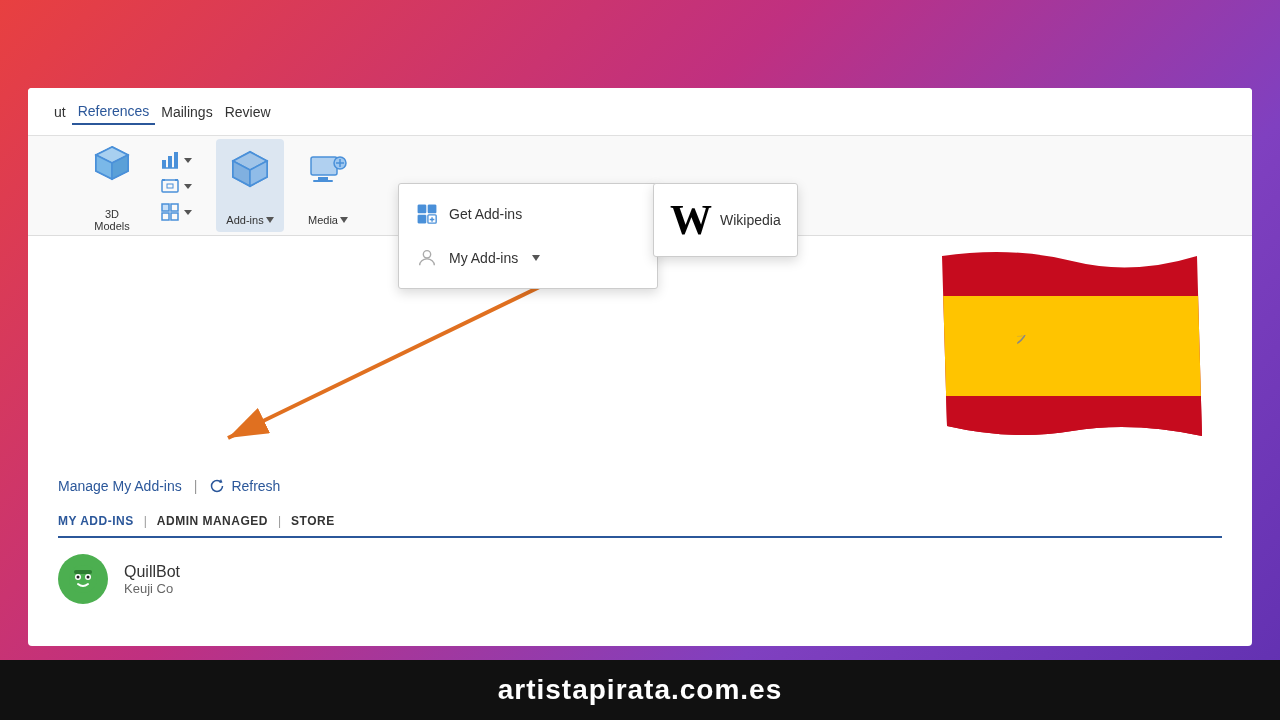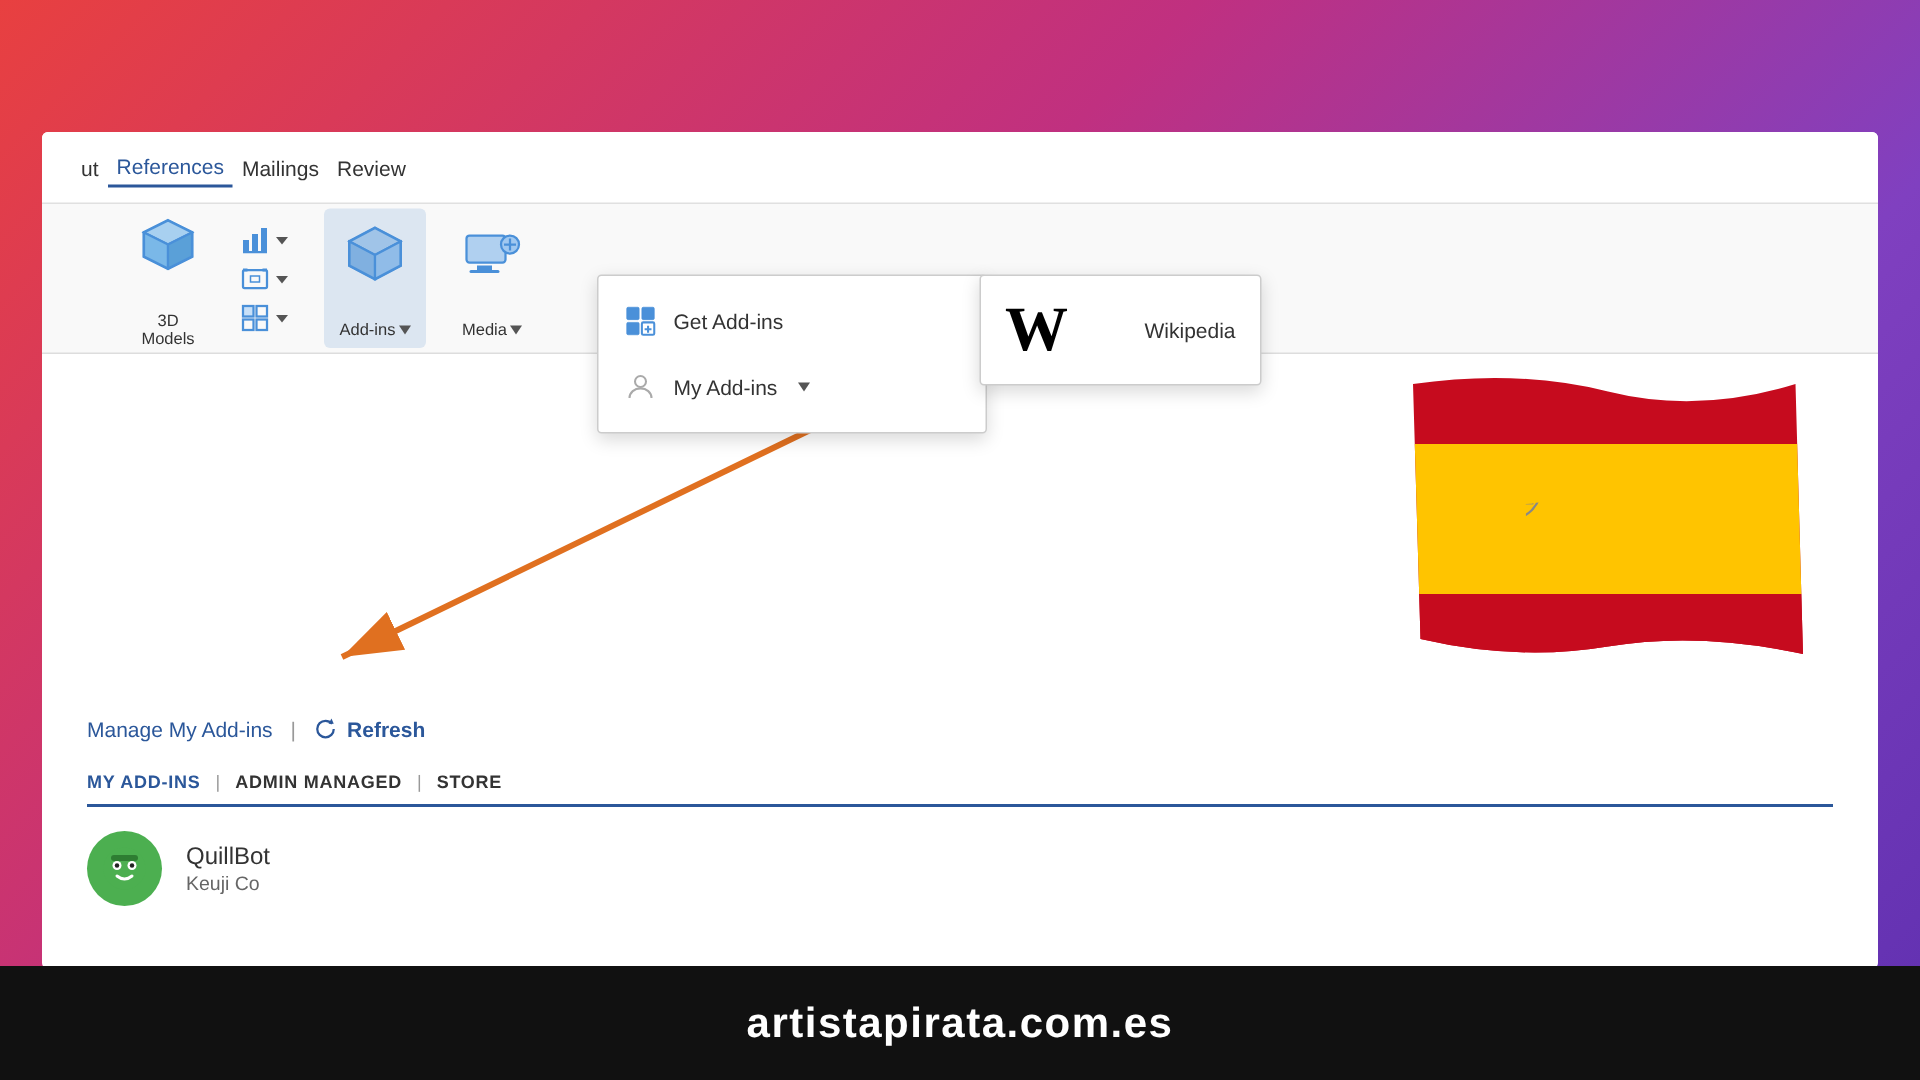--- a/index.html
+++ b/index.html
@@ -167,21 +167,20 @@
     .wikipedia-w {
       font-size: 42px;
       font-family: 'Linux Libertine', 'Georgia', serif;
       font-weight: bold;
       color: #000;
     }
 
     .wikipedia-label {
       font-size: 14px;
       color: #333;
-      margin-left: 43px;
     }
 
     
     .arrow-container {
       position: absolute;
       top: 160px;
       left: 140px;
       width: 400px;
       height: 220px;
       z-index: 5;
@@ -237,21 +236,20 @@
     .divider-v {
       color: #999;
       font-size: 14px;
     }
 
     .refresh-btn {
       display: flex;
       align-items: center;
       gap: 6px;
       cursor: pointer;
-      font-weight: bold;
     }
 
     .refresh-icon {
       width: 16px;
       height: 16px;
     }
 
     .refresh-label {
       font-size: 14px;
       color: #2b579a;
@@ -320,21 +318,21 @@
       font-size: 13px;
       color: #666;
     }
 
     
     .bottom-bar {
       position: absolute;
       bottom: 0;
       left: 0;
       right: 0;
-      height: 76px;
+      height: 60px;
       background: #111;
       display: flex;
       align-items: center;
       justify-content: center;
       z-index: 10;
     }
 
     .bottom-bar-text {
       color: #fff;
       font-size: 28px;

